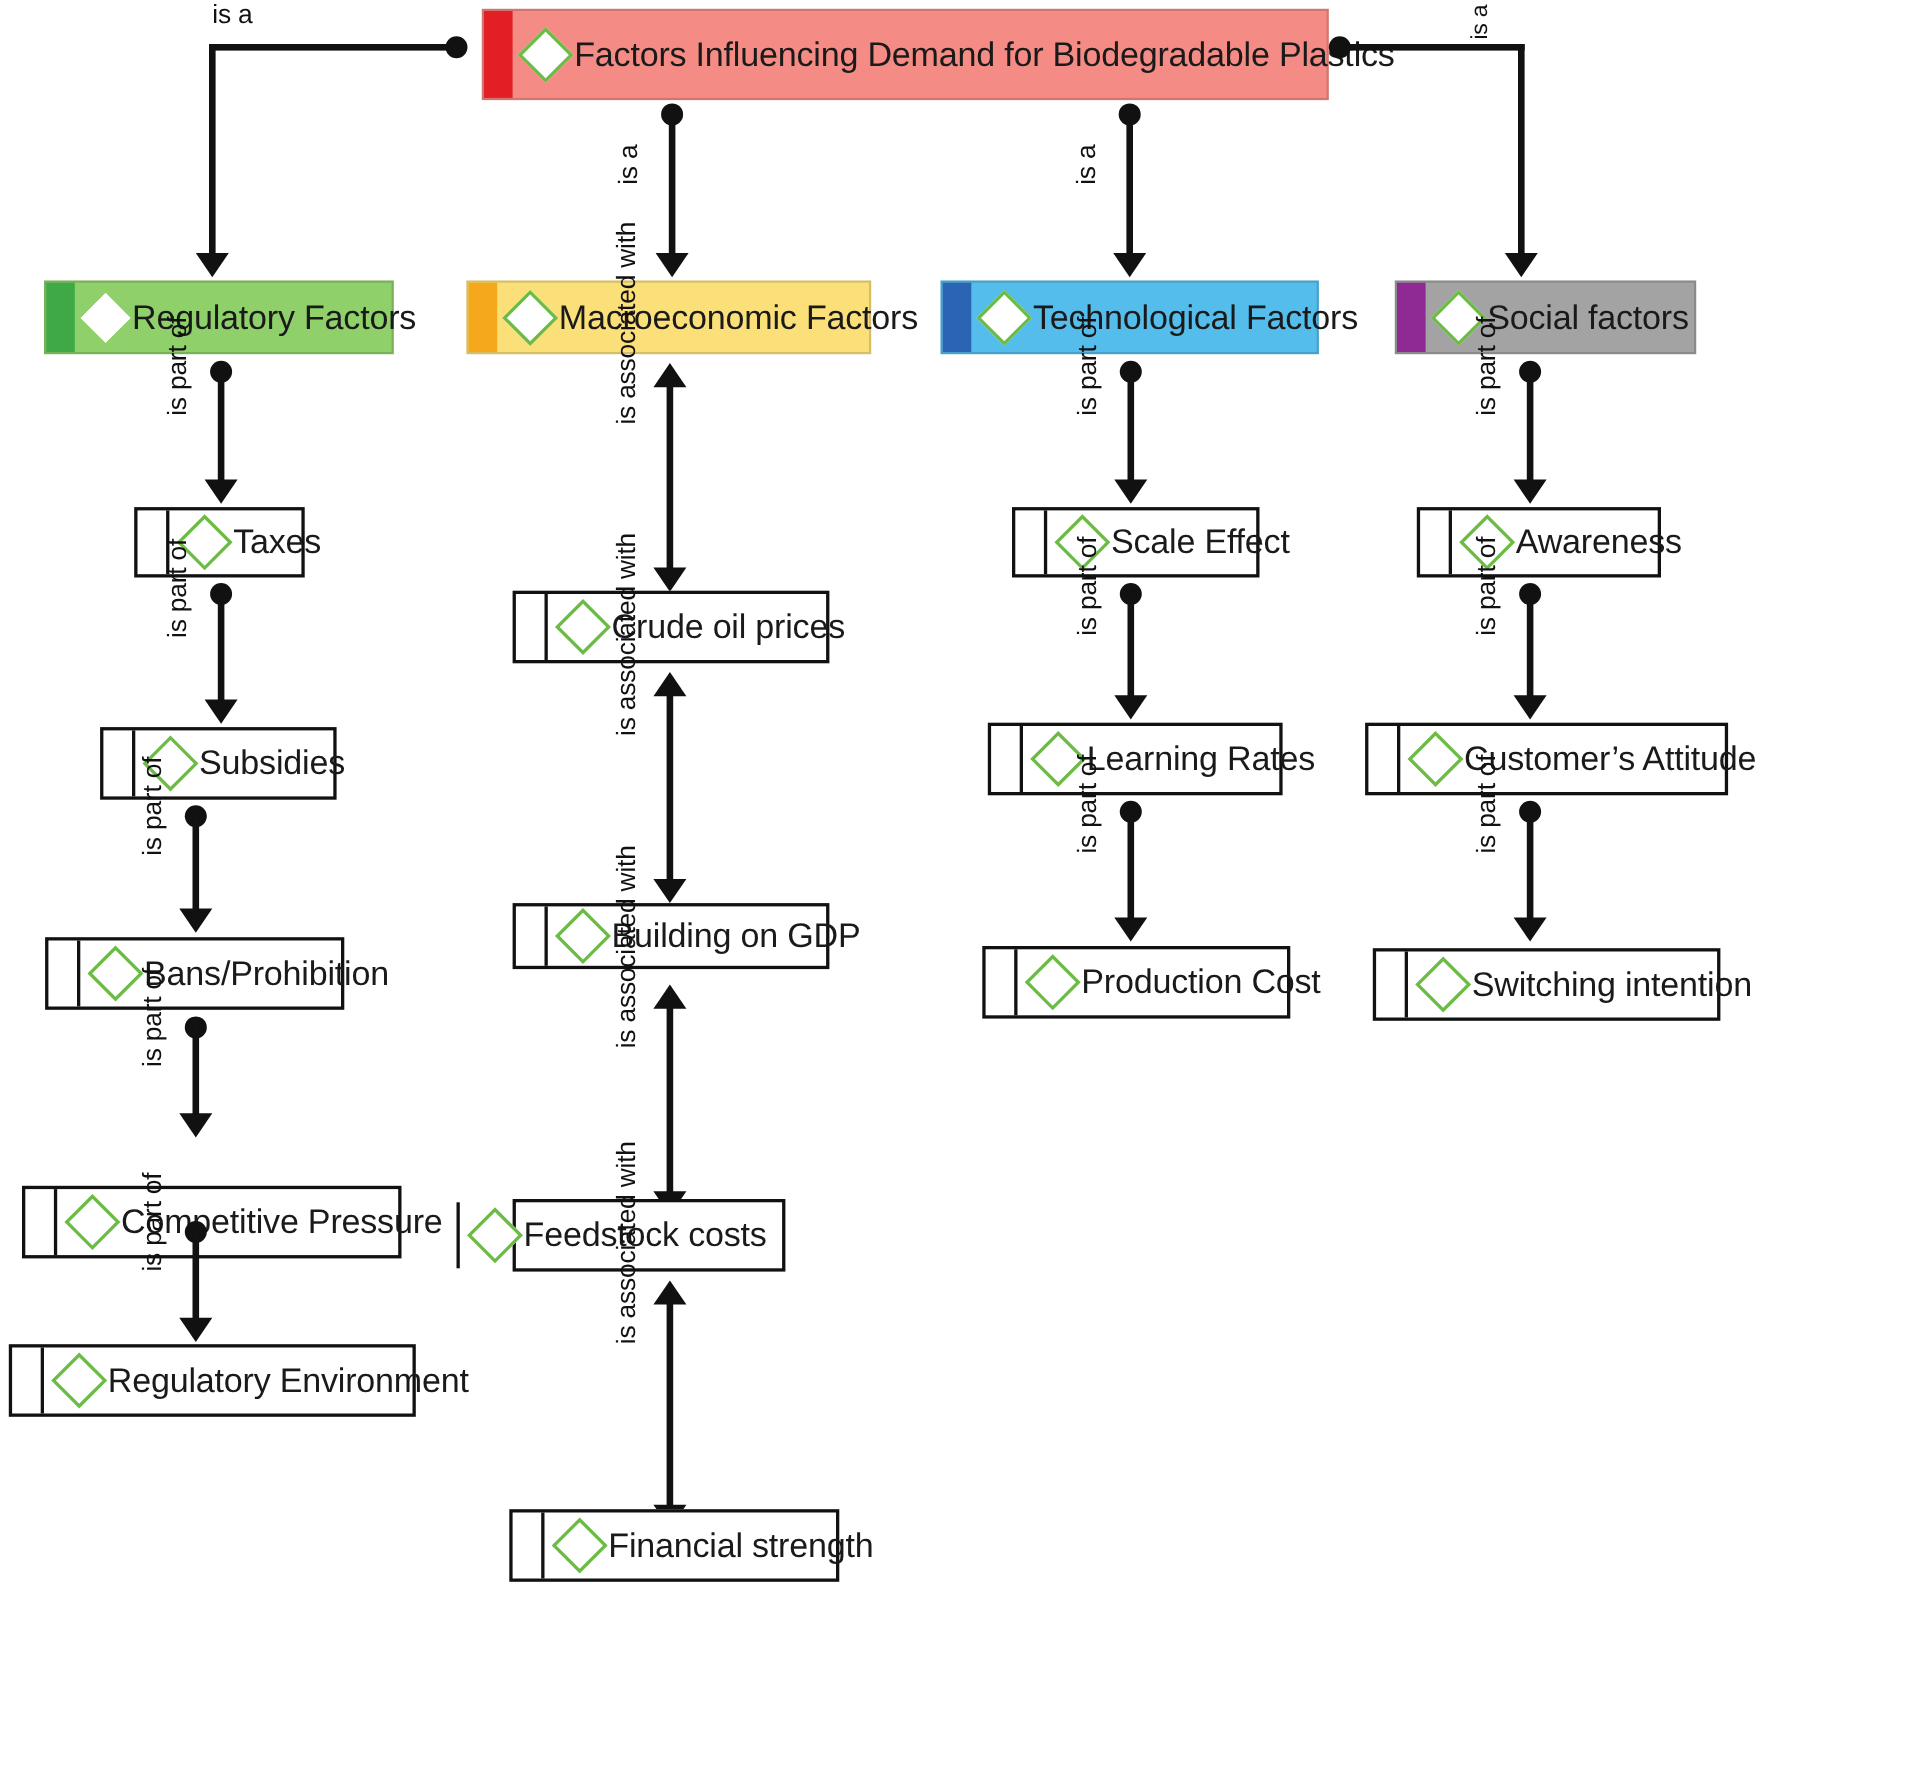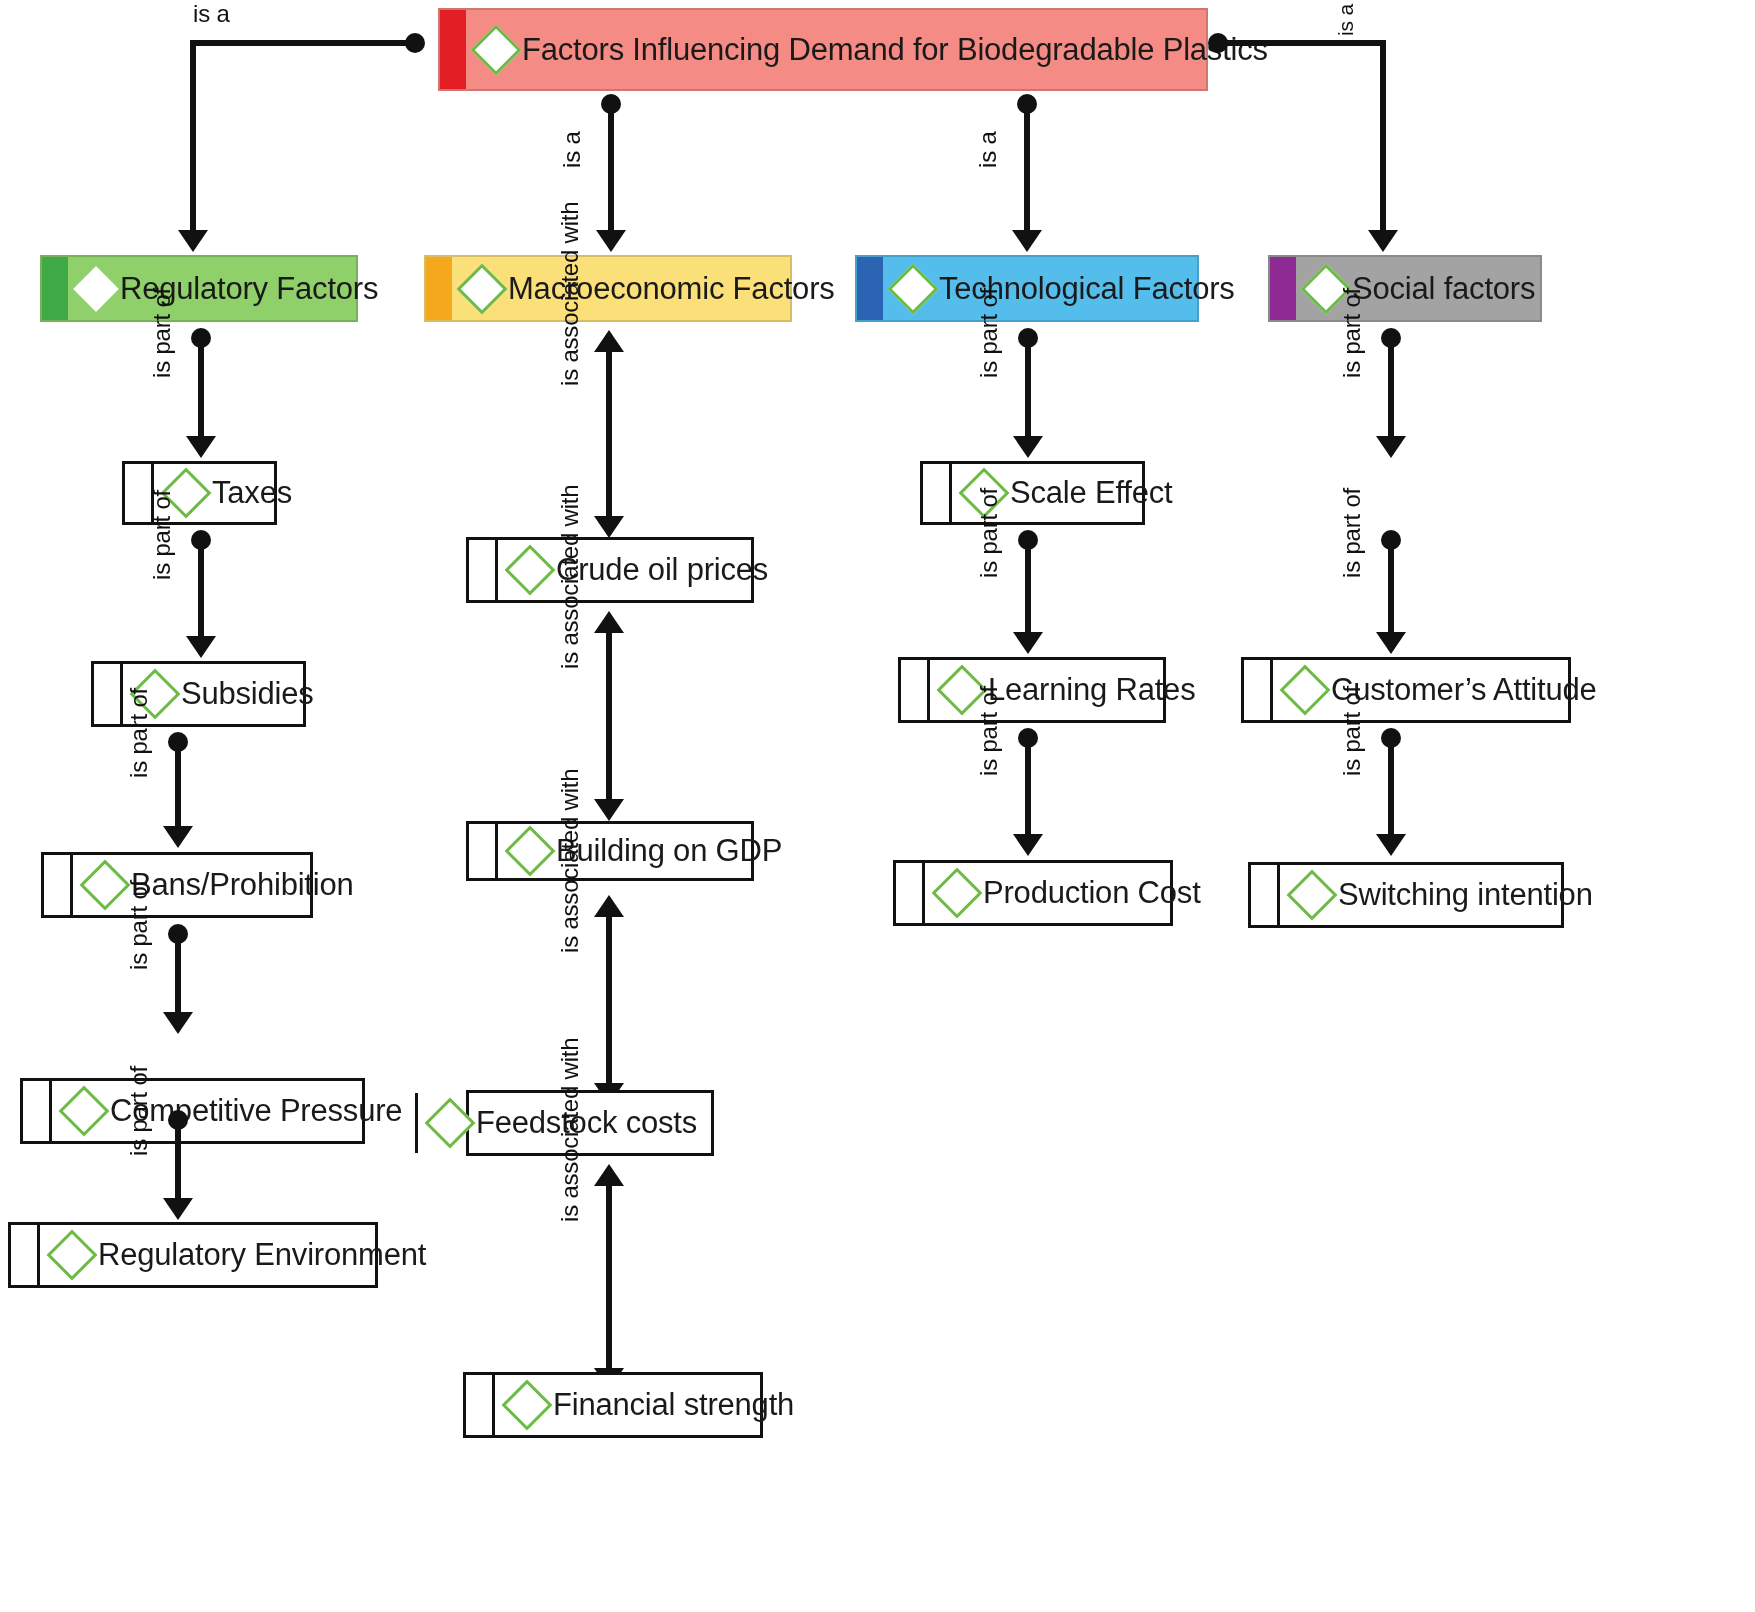--- a/index.html
+++ b/index.html
@@ -368,20 +368,27 @@
       <span class="diamond green-outline"></span>
       <span class="label">Social factors</span>
     </div>
   </div>
 
   <div class="dot" style="left:1381px; top:328px;"></div>
   <div class="vline" style="left:1388px; top:334px; height:106px;"></div>
   <div class="arrow-down" style="left:1376px; top:436px;"></div>
   <div class="elabel rot" style="left:1366px; top:350px;">is part of</div>
 
+  <div class="node leaf" style="left:1288px; top:461px; width:222px; height:64px;">
+    <div class="gutter"></div>
+    <div class="body">
+      <span class="diamond green-hollow"></span>
+      <span class="label">Awareness</span>
+    </div>
+  </div>
 
   <div class="dot" style="left:1381px; top:530px;"></div>
   <div class="vline" style="left:1388px; top:536px; height:100px;"></div>
   <div class="arrow-down" style="left:1376px; top:632px;"></div>
   <div class="elabel rot" style="left:1366px; top:550px;">is part of</div>
 
   <div class="node leaf" style="left:1241px; top:657px; width:330px; height:66px;">
     <div class="gutter"></div>
     <div class="body">
       <span class="diamond green-hollow"></span>

